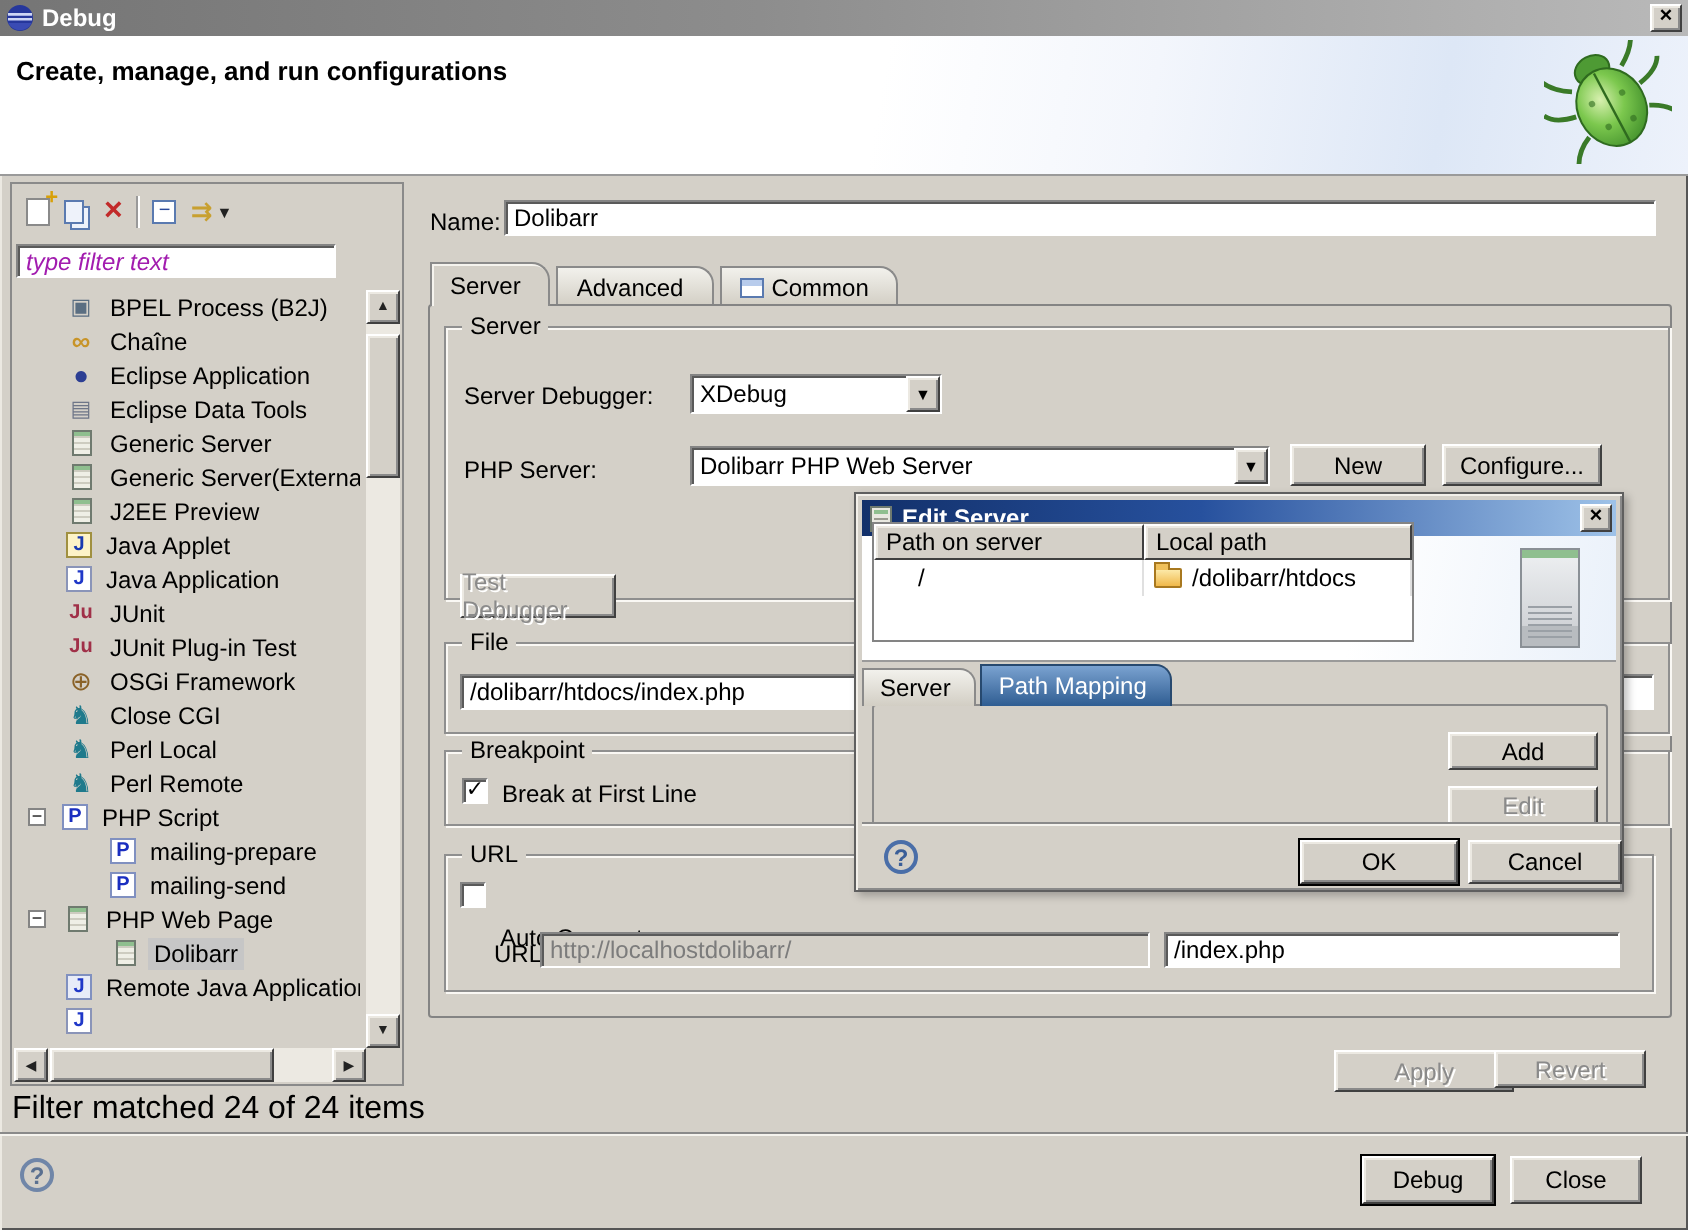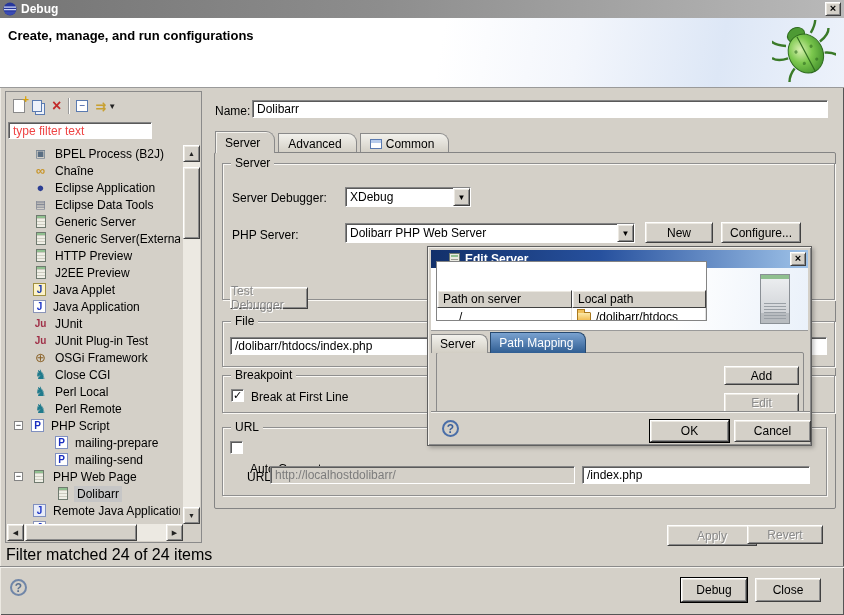--- a/index.html
+++ b/index.html
@@ -85,21 +85,21 @@
   .tb-new { position:relative; width:12px; height:14px; background:#fff; border:1px solid #8a8a8a; }
   .tb-new::after { content:"+"; position:absolute; top:-7px; right:-5px; color:#d8a008; font-weight:bold; font-size:11px; }
   .tb-dup { width:10px; height:12px; background:#eef2fa; border:1px solid #5a7ab0;
     box-shadow: 3px 3px 0 -1px #eef2fa, 3px 3px 0 0 #5a7ab0; margin-right:3px; }
   .tb-del { color:#c22a2a; font-weight:bold; font-size:16px; line-height:14px; }
   .tb-sep { width:1px; height:16px; background:#9a9a9a; box-shadow:1px 0 0 #fff; }
   .tb-col { width:12px; height:12px; background:#fff; border:1px solid #5a7ab0;
     color:#2a4a9a; font-size:10px; line-height:10px; justify-content:center; }
   .tb-filter { color:#c8a030; font-weight:bold; font-size:13px; }
   .tb-menu { color:#222; font-size:8px; margin-left:2px; }
-  .filter-input { left:2px; top:30px; width:144px; height:17px; color:#ef4444; }
+  .filter-input { left:2px; top:30px; width:160px; height:17px; color:#a21caf;font-style:italic; }
   .tree { position:absolute; left:1px; top:53px; width:173px; height:379px; overflow:hidden; }
   .trow { display:flex; align-items:center; height:17px; white-space:nowrap; cursor:default; }
   .trow.d0 { padding-left:26px; }
   .trow.d0.hasx { padding-left:7px; }
   .trow.d1 { padding-left:48px; }
   .expander { width:9px; height:9px; background:#fff; border:1px solid #848484;
     font-size:9px; line-height:7px; text-align:center; margin-right:8px; flex:none; }
   .ticon { width:15px; height:14px; display:inline-flex; align-items:center; justify-content:center;
     margin-right:4px; font-size:11px; flex:none; }
   .ic-server-shape { width:10px; height:13px; background:repeating-linear-gradient(180deg,#efefe6 0 2px,#cdccc0 2px 3px);
@@ -136,42 +136,42 @@
   .g-break { left:222px; top:375px; width:613px; height:38px; }
   .g-url { left:222px; top:427px; width:605px; height:69px; }
   .z3 { z-index:3; }
   .abs { position:absolute; }
   
   .dialog { position:absolute; left:427px; top:246px; width:385px; height:200px;
     background:#d4d0c8; border:1px solid #5f5f5f; z-index:10;
     box-shadow: inset 1px 1px 0 #f2efe9, inset -1px -1px 0 #8a8a8a, 2px 2px 4px rgba(0,0,0,.25); }
   .dlg-titlebar { position:absolute; left:3px; top:3px; width:377px; height:18px;
     background:linear-gradient(90deg,#12306a,#27519e 45%,#9ec2e8);
-    display:flex; align-items:center; padding:0 18px; color:#fff; font-weight:bold; font-size:12px; }
+    display:flex; align-items:center; padding:0 4px; color:#fff; font-weight:bold; font-size:12px; }
   .dlg-titlebar .ttext { margin-left:5px; }
   .dlg-titlebar .sysbtn { position:absolute; right:2px; top:2px; }
   .dlg-header { position:absolute; left:3px; top:21px; width:377px; height:63px;
     background:linear-gradient(100deg,#ffffff 65%,#eaf1fa); border-bottom:1px solid #9a9a9a; }
   .dlg-header .h1 { position:absolute; left:13px; top:8px; font-weight:bold; font-size:13px; }
   .dlg-header .h2 { position:absolute; left:21px; top:32px; font-size:12px; }
   .tower { position:absolute; right:18px; top:6px; width:30px; height:50px;
     background:linear-gradient(#eef0f2,#c9ccd0); border:1px solid #8a9096;
     box-shadow: inset 0 4px 0 #8fbf8f, inset 0 -22px 0 -12px #b8bcc0; }
   .tower::after { content:""; position:absolute; left:3px; right:3px; bottom:4px; height:16px;
     background:repeating-linear-gradient(180deg,#9aa0a6 0 1px,transparent 1px 3px); }
   .dlg-tabbar { position:absolute; left:3px; top:85px; height:21px; display:flex; align-items:flex-end; z-index:2; }
   .dlg-tab { height:19px; display:flex; align-items:center; padding:0 12px 0 8px;
     background:linear-gradient(#f2f1ec,#d2cec4); border:1px solid #8a8a8a; border-bottom:none;
     border-radius:0 8px 0 0; margin-right:2px; font-size:12px; cursor:default; }
   .dlg-tab.selected { background:linear-gradient(180deg,#7aa2d0,#2f5d92); color:#fff; border-color:#27496f; height:21px;text-align:center; }
   .dlg-content { position:absolute; left:8px; top:105px; width:368px; height:61px;
     border:1px solid #8a8a8a; border-radius:2px; overflow:visible; }
   .pm-table { position:absolute; left:8px; top:14px; width:271px; height:60px;
     border:1px solid #848484; background:#fff; overflow:hidden; }
-  .pm-hrow { display:flex; height:18px;margin-top:28px; }
+  .pm-hrow { display:flex; height:18px; }
   .pm-hcell { background:#d4d0c8; border:1px solid; border-color:#fff #404040 #404040 #fff;
     box-shadow: inset 1px 1px 0 #ece9e2; font-size:12px; padding:1px 5px; flex:none; }
   .pm-row { display:flex; height:18px; background:#fff; }
   .pm-cell { flex:none; border-right:1px solid #e0e0e0; display:flex; align-items:center;
     font-size:12px; padding:0 5px; white-space:nowrap; overflow:hidden; }
   .folder { width:14px; height:10px; background:linear-gradient(#fce9a8,#f0b84a);
     border:1px solid #a8781f; border-radius:1px; position:relative; margin-right:5px; flex:none; }
   .folder::before { content:""; position:absolute; top:-4px; left:-1px; width:6px; height:3px;
     background:#f0c05a; border:1px solid #a8781f; border-bottom:none; }
   .dlg-footer { position:absolute; left:3px; top:164px; width:379px; height:33px; background:#d4d0c8;
@@ -260,26 +260,20 @@
         <div class="trow d0">
           <span class="ticon">
             <span class="ic-server-shape"></span>
           </span>
           <span class="tlabel">Generic Server(External La</span>
         </div>
         <div class="trow d0">
           <span class="ticon">
             <span class="ic-server-shape"></span>
           </span>
-          <span class="tlabel">HTTP Preview</span>
-        </div>
-        <div class="trow d0">
-          <span class="ticon">
-            <span class="ic-server-shape"></span>
-          </span>
           <span class="tlabel">J2EE Preview</span>
         </div>
         <div class="trow d0">
           <span class="ticon" style="color: rgb(26, 58, 176); background: rgb(253, 243, 200); border: 1px solid rgb(160, 144, 64); width: 13px; height: 13px; font-weight: bold; font-size: 10px;">J</span>
           <span class="tlabel">Java Applet</span>
         </div>
         <div class="trow d0">
           <span class="ticon" style="color: rgb(32, 56, 200); background: rgb(255, 255, 255); border: 1px solid rgb(138, 148, 184); width: 13px; height: 13px; font-weight: bold; font-size: 10px;">J</span>
           <span class="tlabel">Java Application</span>
         </div>

